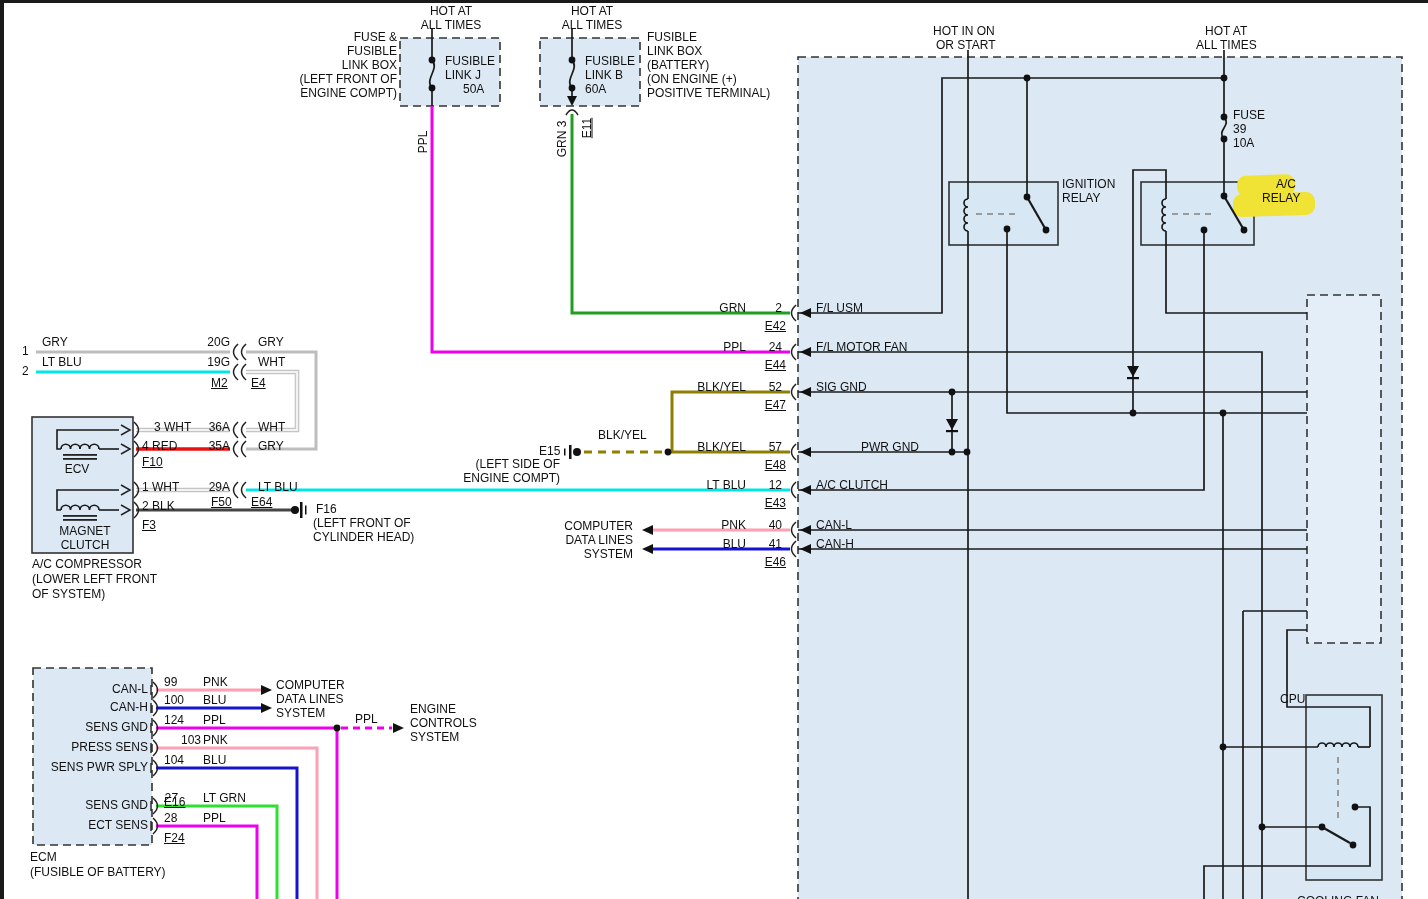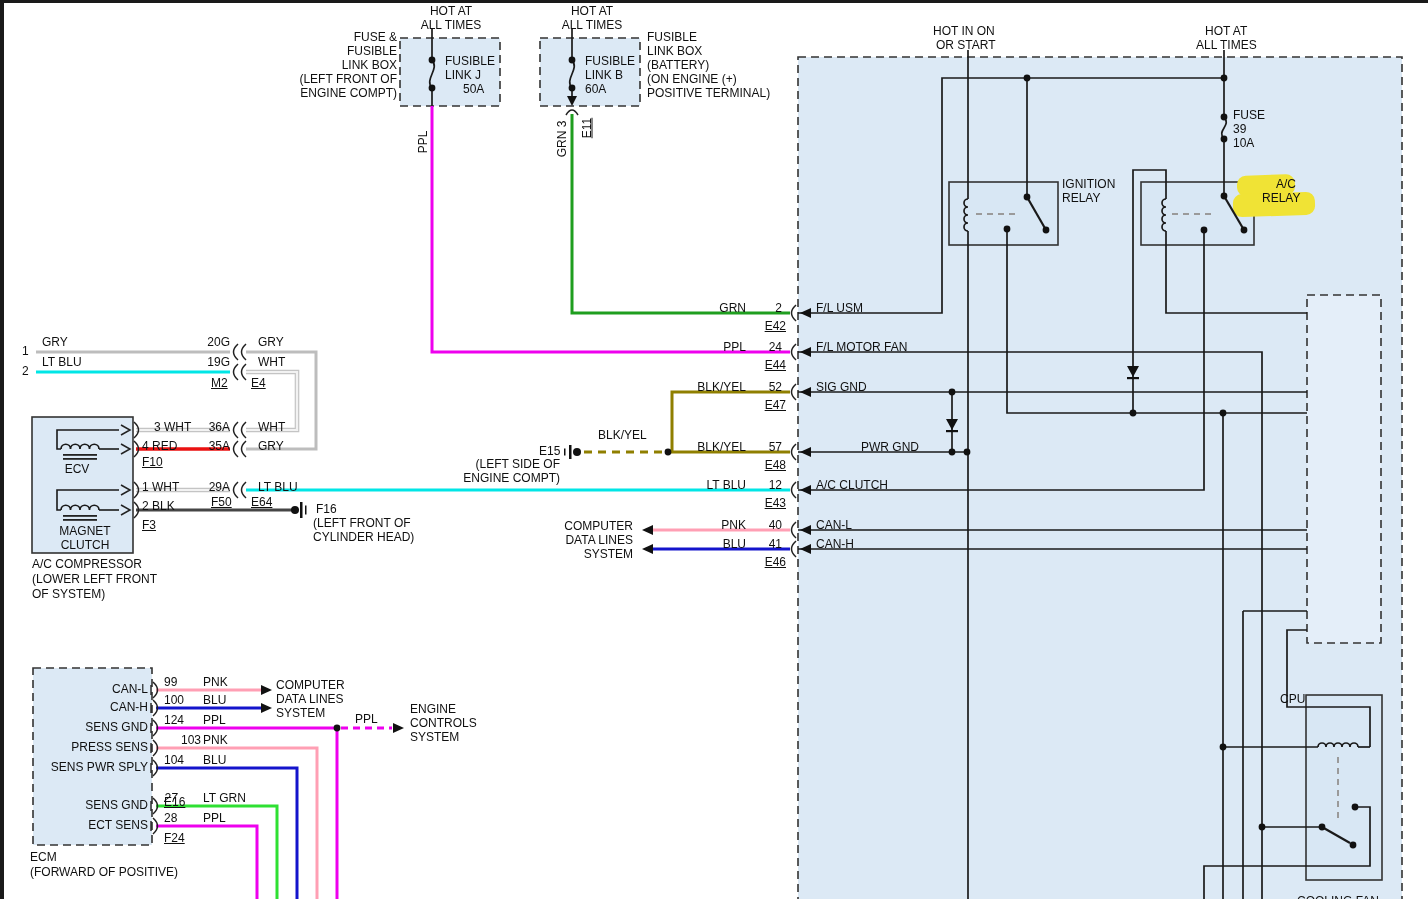--- a/index.html
+++ b/index.html
@@ -316,21 +316,21 @@
       <div class="lbl" style="left: 203px; top: 734px;">PNK</div>
       <div class="lbl" style="left: 164px; top: 754px;">104</div>
       <div class="lbl" style="left: 203px; top: 754px;">BLU</div>
       <div class="lbl u" style="left: 164px; top: 796px;">E16</div>
       <div class="lbl" style="left: 164px; top: 792px; font-style: italic;">27</div>
       <div class="lbl" style="left: 203px; top: 792px;">LT GRN</div>
       <div class="lbl" style="left: 164px; top: 812px;">28</div>
       <div class="lbl" style="left: 203px; top: 812px;">PPL</div>
       <div class="lbl u" style="left: 164px; top: 832px;">F24</div>
       <div class="lbl" style="left: 30px; top: 851px;">ECM</div>
-      <div class="lbl" style="left: 30px; top: 866px;">(FORWARD OF POSITIVE)</div>
+      <div class="lbl" style="left: 30px; top: 866px;">(FUSIBLE OF BATTERY)</div>
       <div class="lbl" style="left: 276px; top: 679px;">COMPUTER</div>
       <div class="lbl" style="left: 276px; top: 693px;">DATA LINES</div>
       <div class="lbl" style="left: 276px; top: 707px;">SYSTEM</div>
       <div class="lbl" style="left: 355px; top: 713px;">PPL</div>
       <div class="lbl" style="left: 410px; top: 703px;">ENGINE</div>
       <div class="lbl" style="left: 410px; top: 717px;">CONTROLS</div>
       <div class="lbl" style="left: 410px; top: 731px;">SYSTEM</div>
       <div class="lbl" style="left: 1280px; top: 648px; margin-top: 45px;">CPU</div>
       <div class="lbl" style="left: 1297px; top: 883px; margin-top: 12px;">COOLING FAN</div>
     </div>

